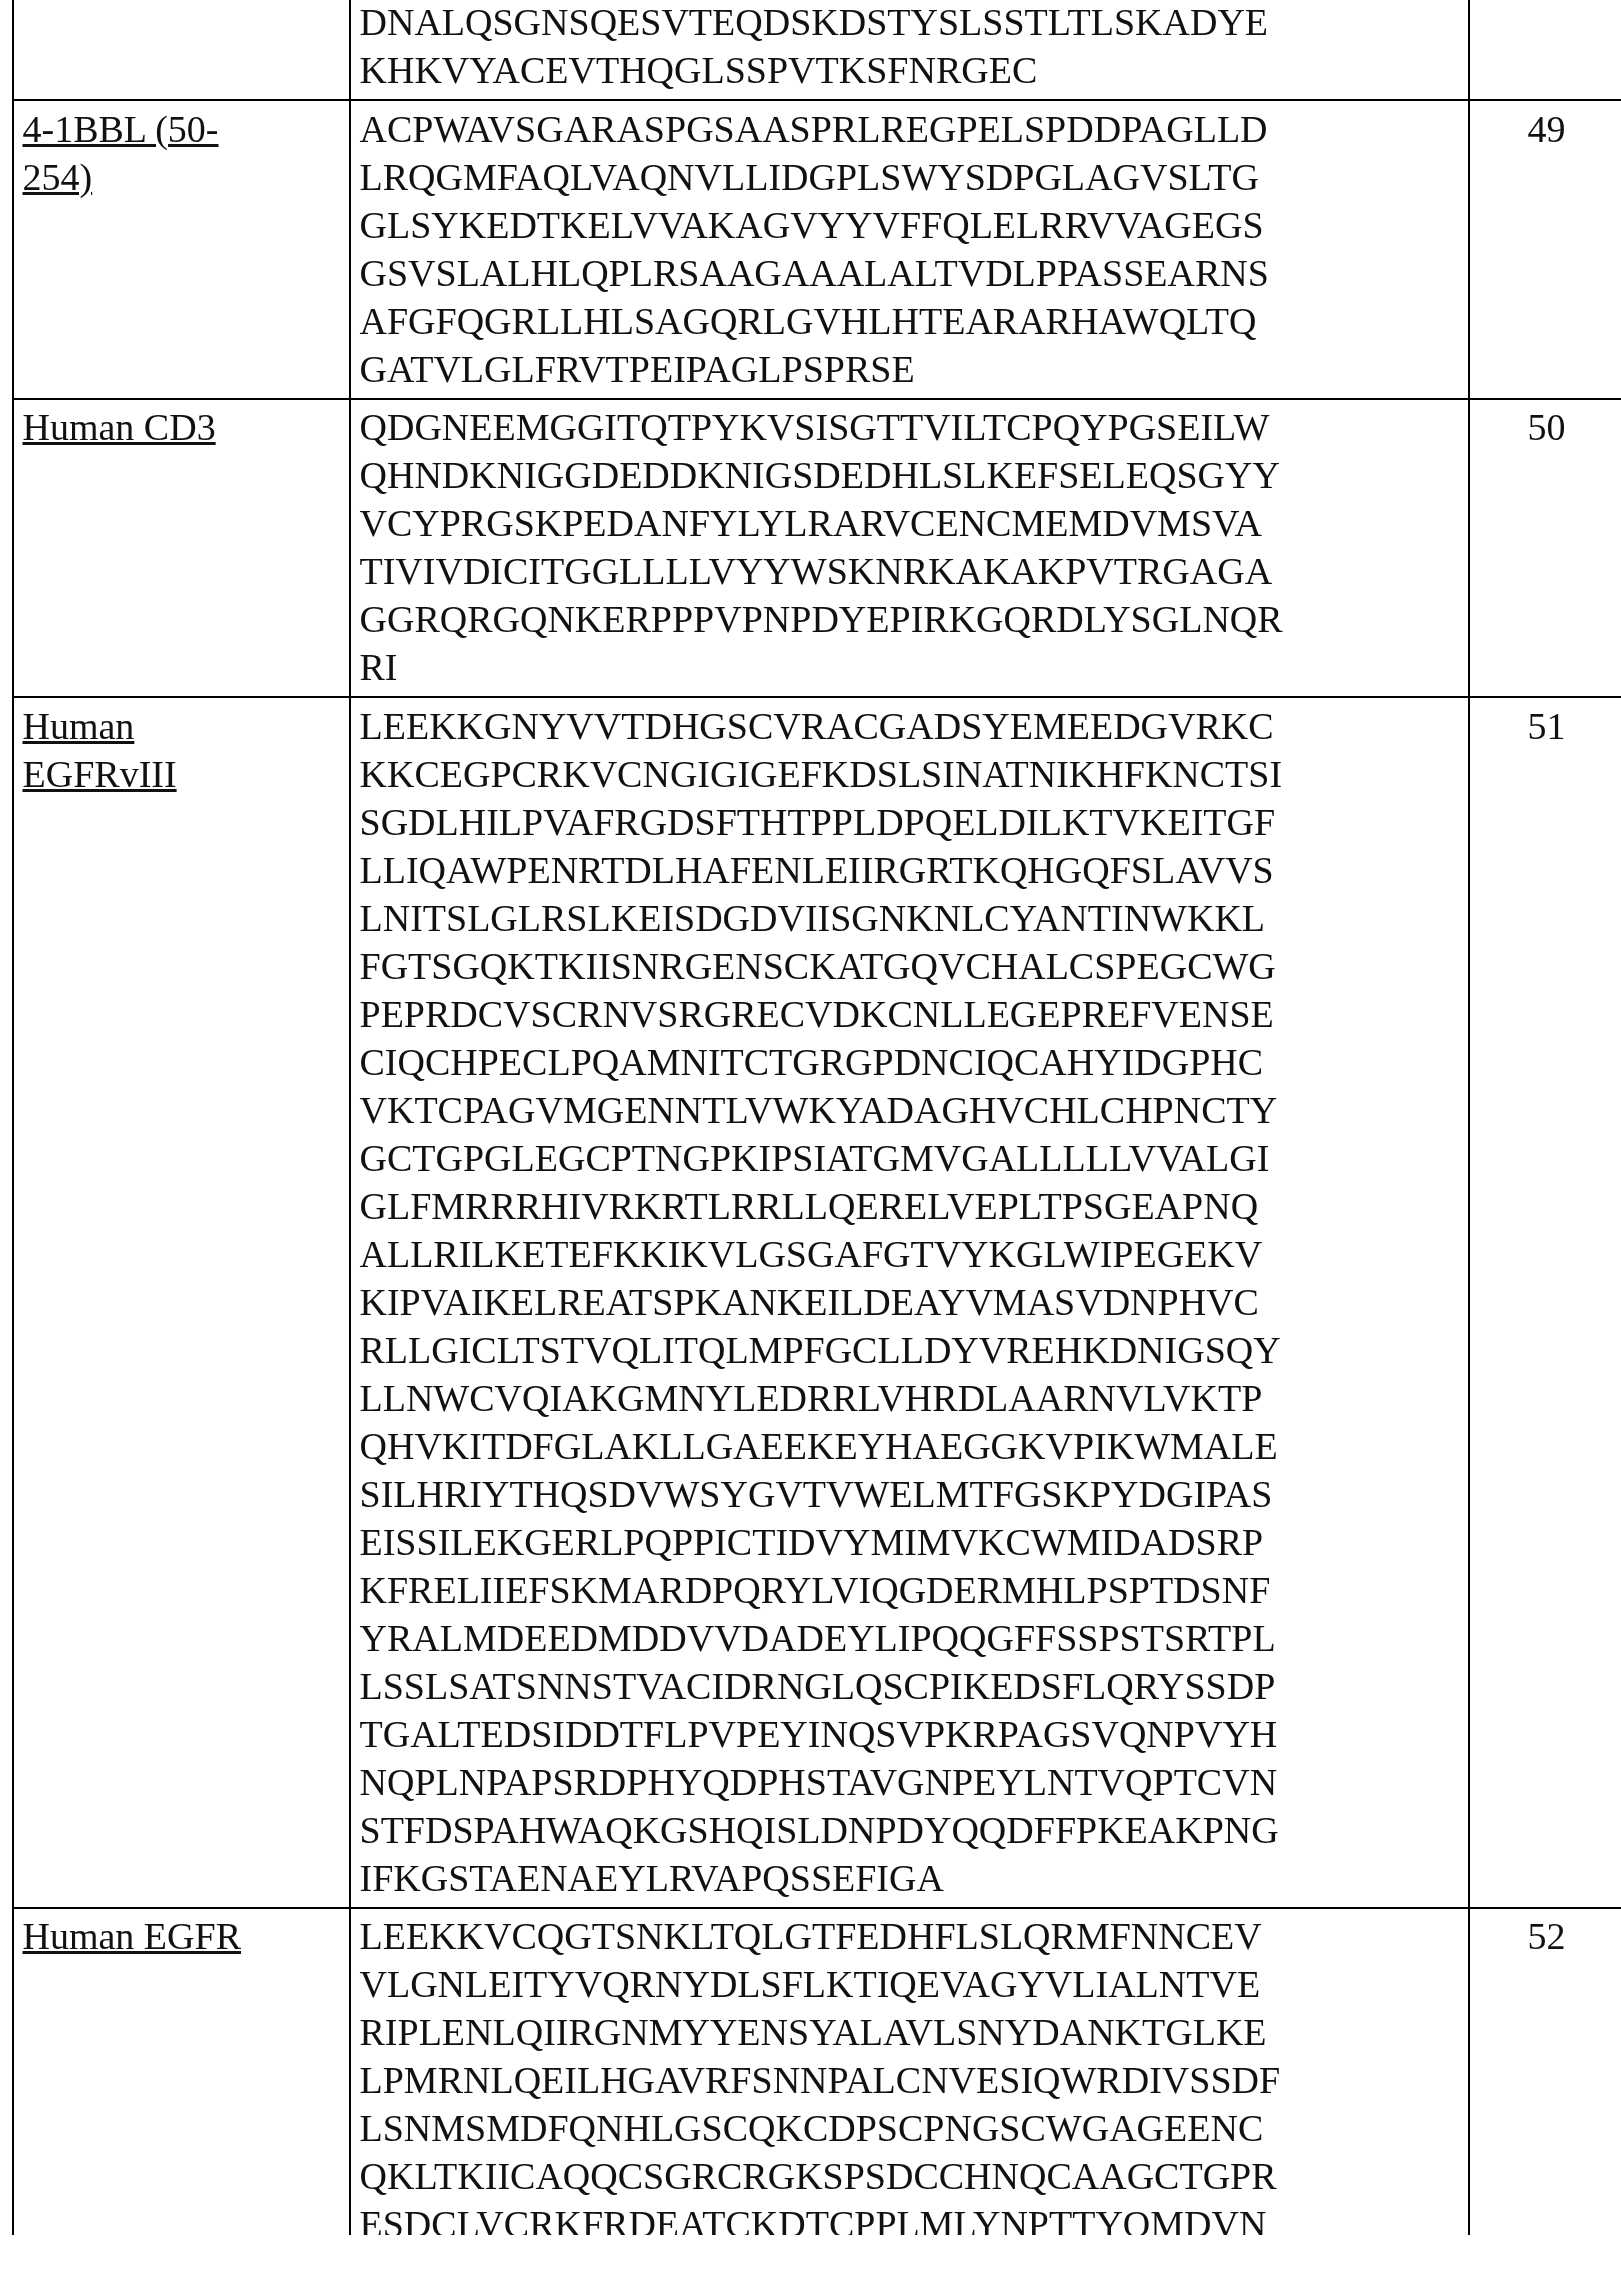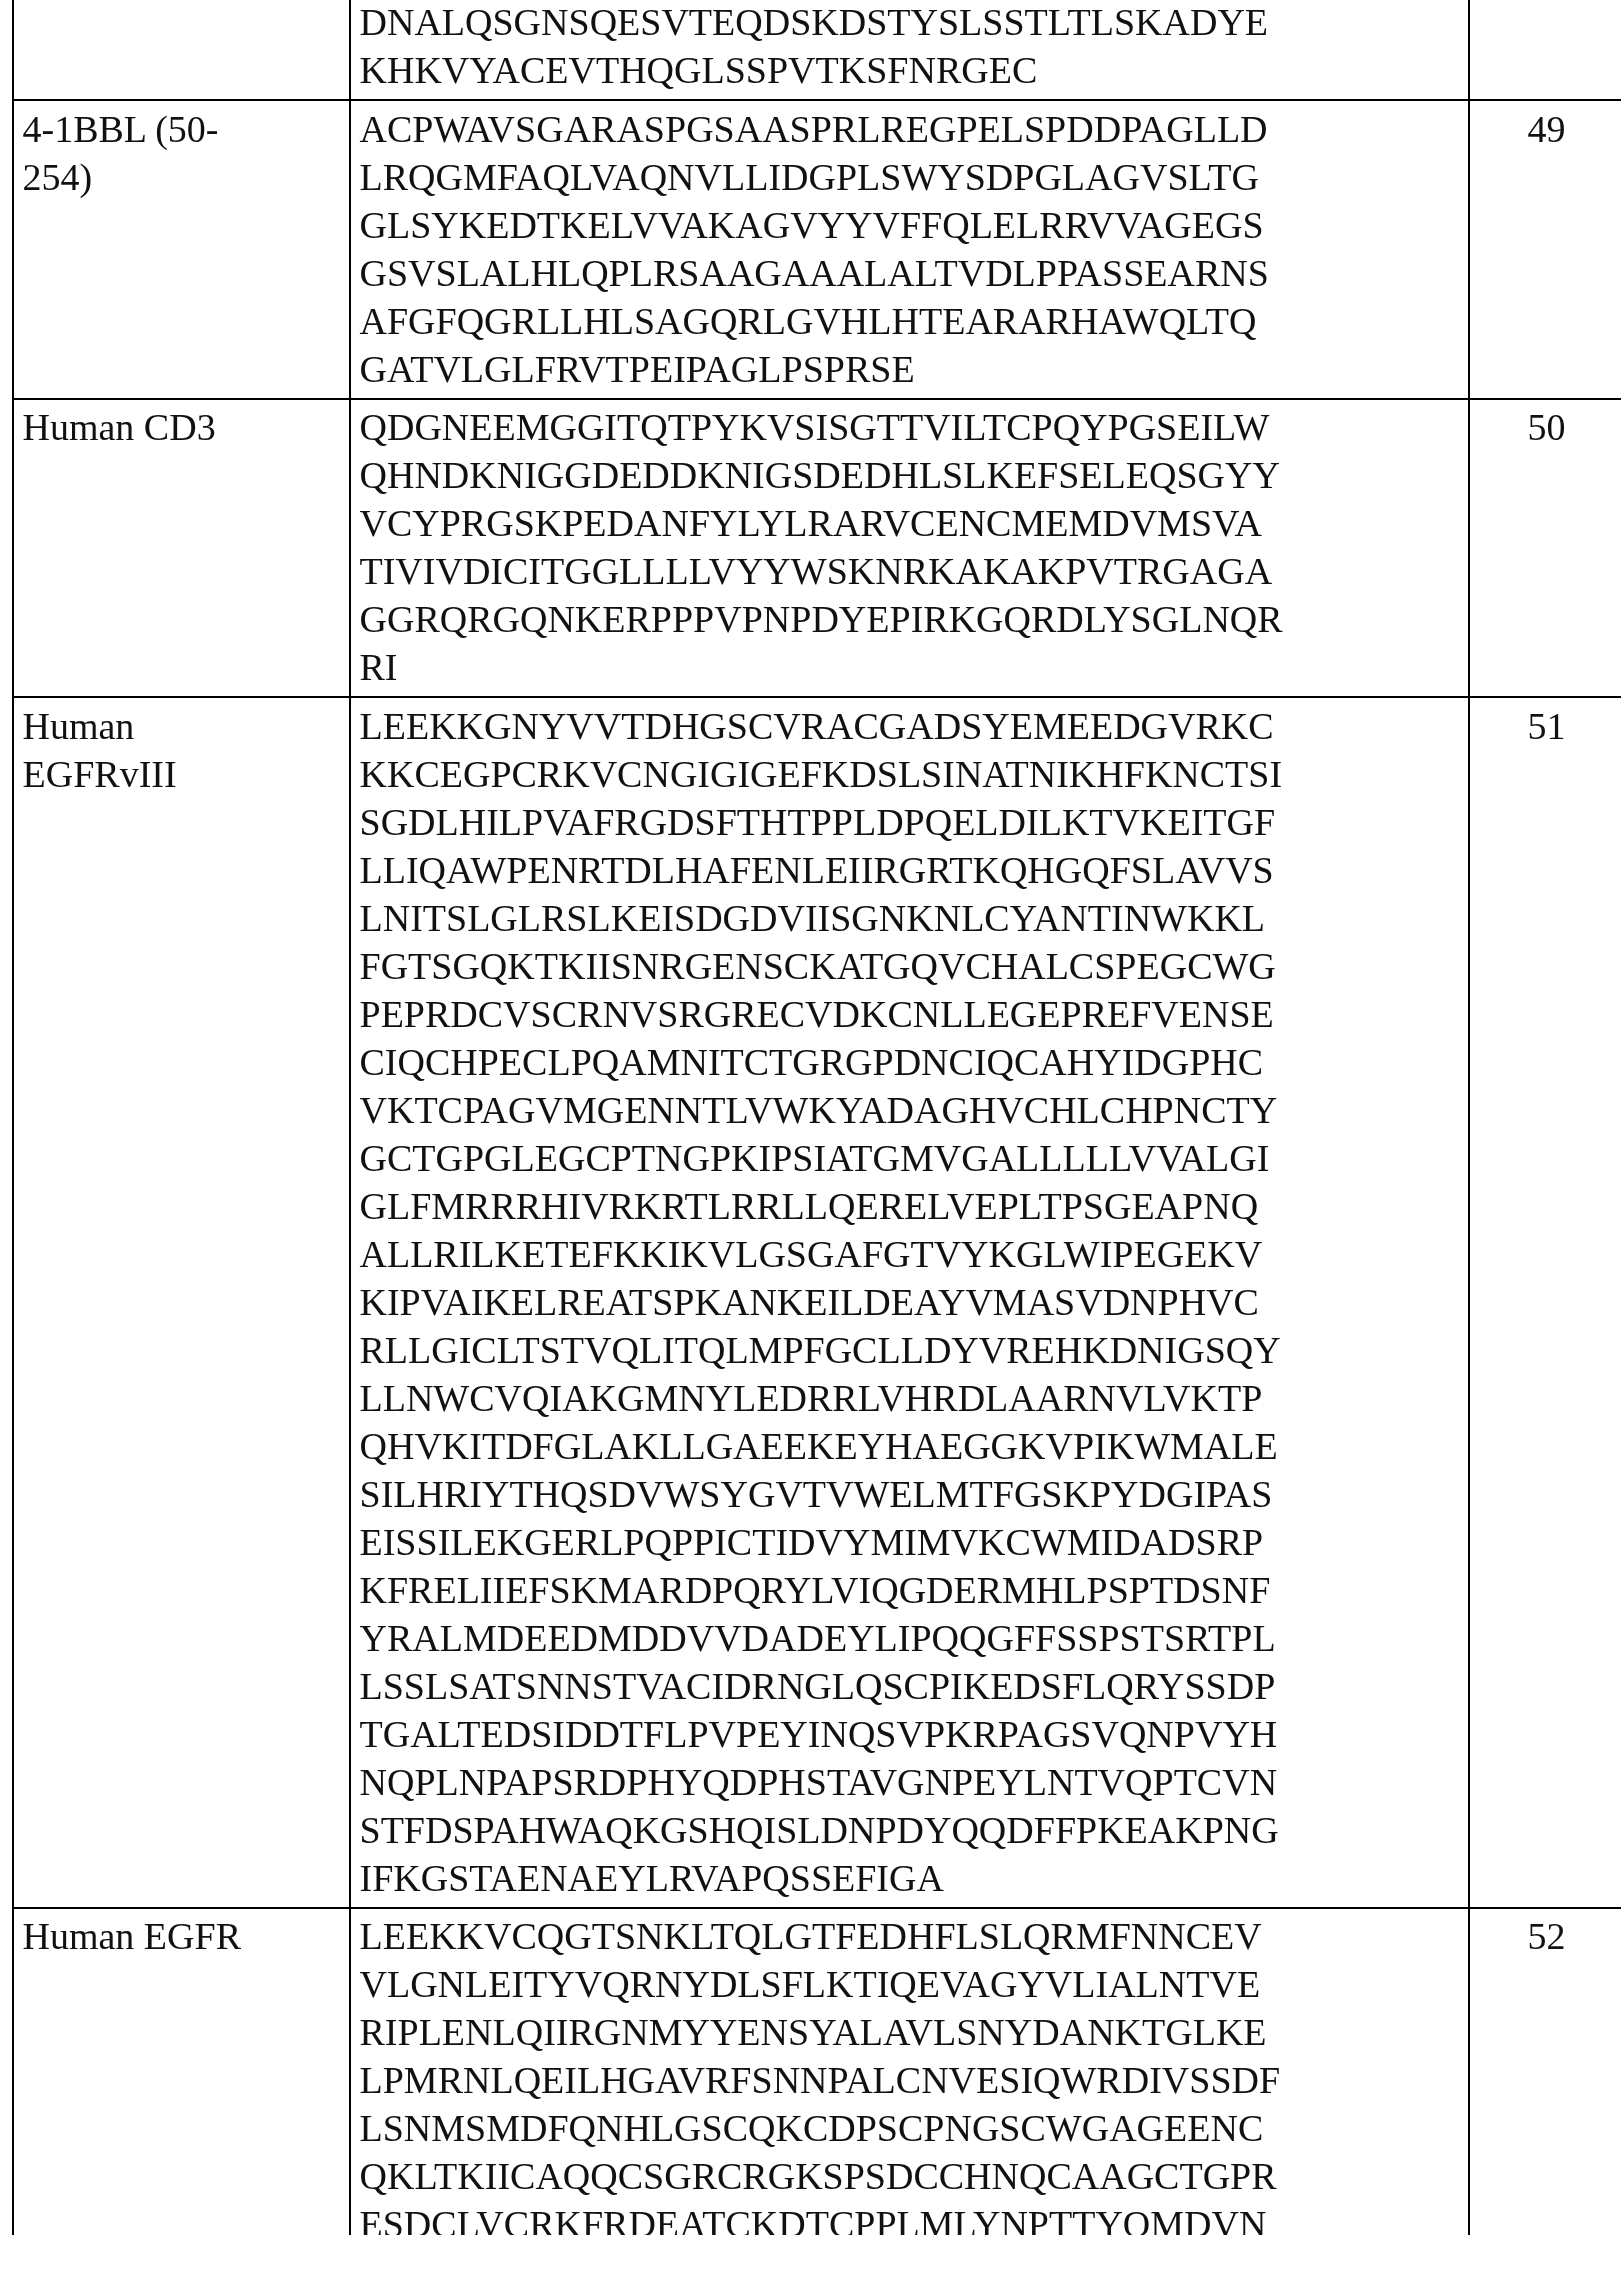--- a/index.html
+++ b/index.html
@@ -31,21 +31,21 @@
   table.seq-table td {
     border: 2.5px solid #000000;
     vertical-align: top;
     padding: 3.4px 8.5px 5.1px 8.5px;
     font-size: 38px;
     line-height: 48px;
     white-space: pre-line;
     word-break: break-all;
     overflow: hidden;
   }
-  td.col-name  { width: 318px; }
+  td.col-name  { width: 318px; text-decoration: underline; }
   td.col-seq   { width: 1100px; padding-left: 12px; }
   td.col-id    { width: 136px; text-align: center; }
   
   tr.clipped td { border-top: none; }
 </style>
 </head>
 <body>
 
 <div class="page">
   <table class="seq-table">

